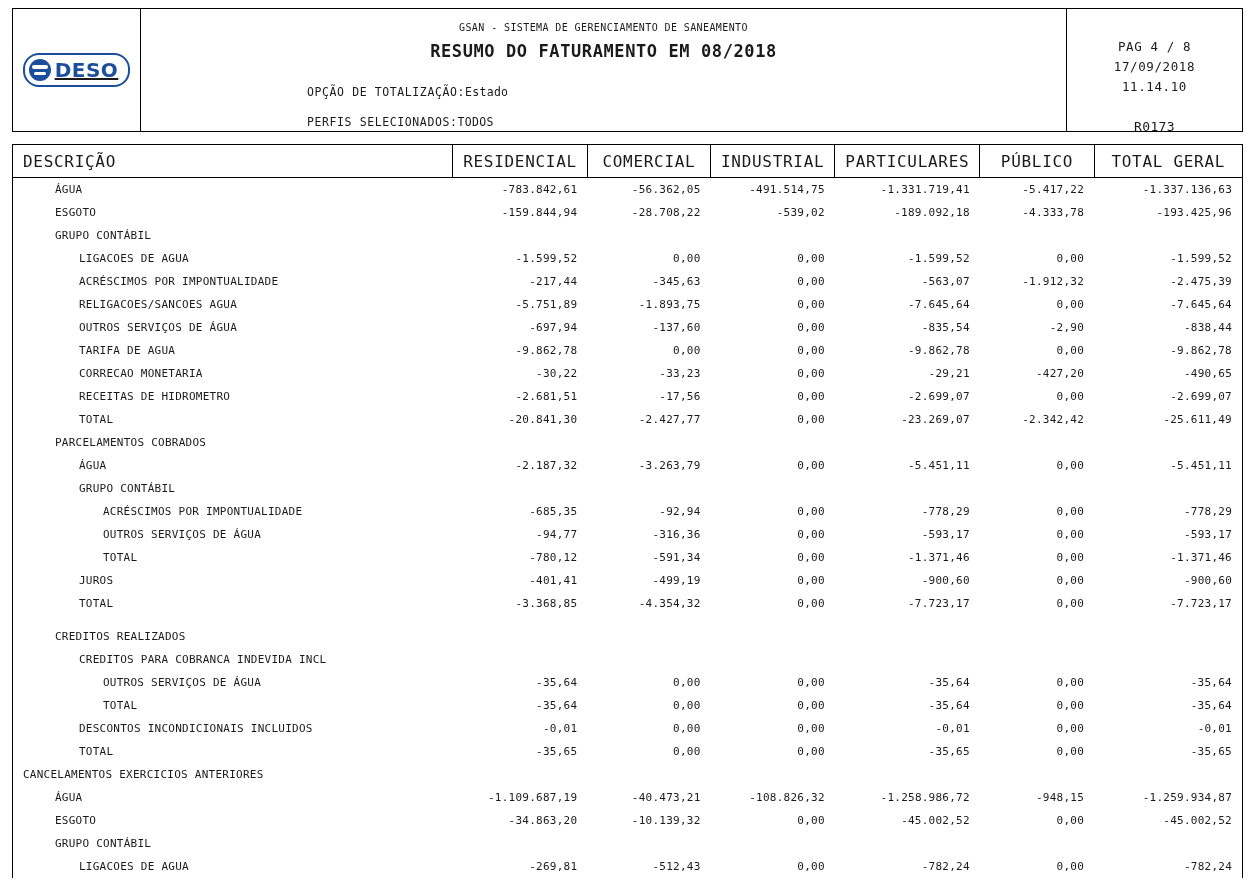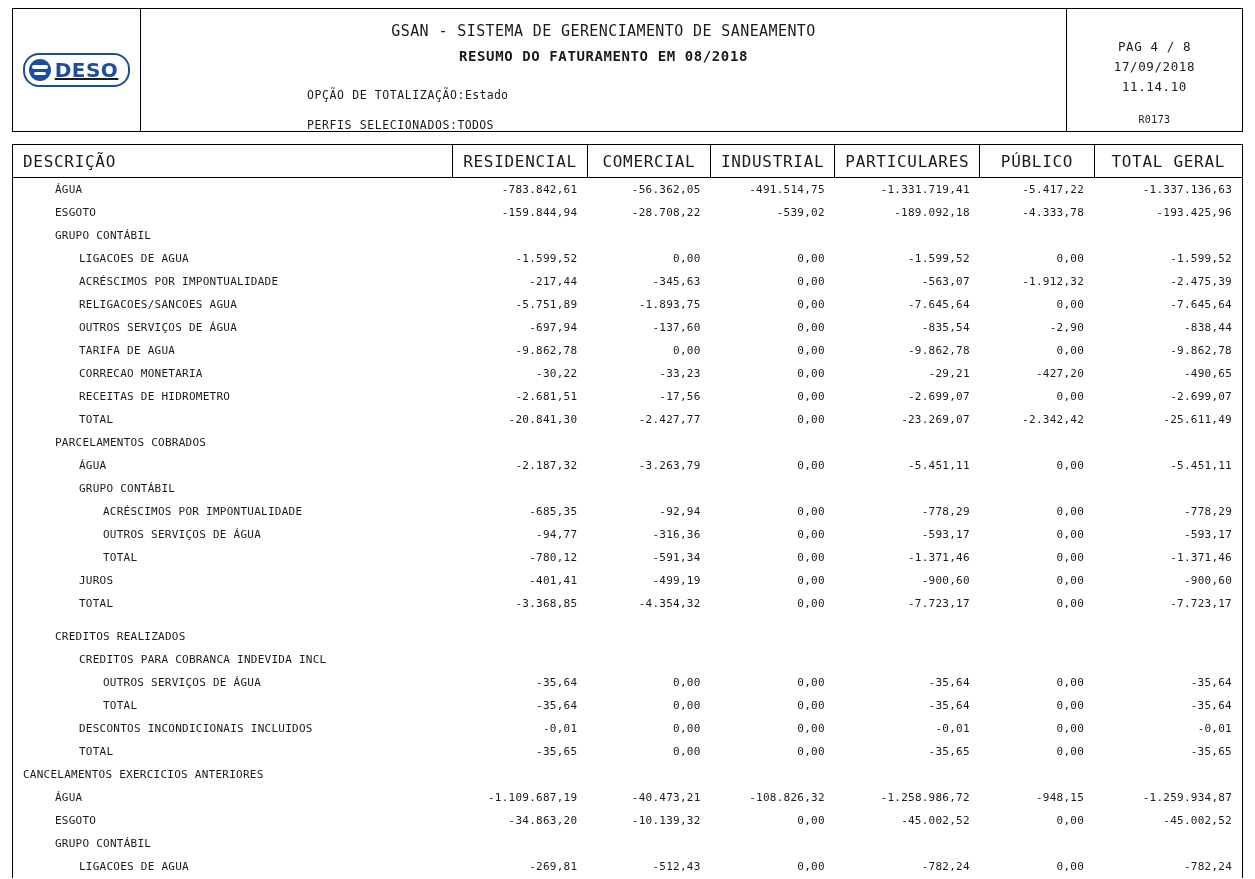--- a/index.html
+++ b/index.html
@@ -78,26 +78,26 @@
     color: #1b4f9c;
   }
   .header-center {
     flex: 1;
     position: relative;
     box-sizing: border-box;
     padding-top: 13px;
   }
   .hdr-sys {
     text-align: center;
-    font-size: 15px;
+    font-size: 10px;
     letter-spacing: 0.4px;
   }
   .hdr-title {
     text-align: center;
-    font-size: 14px;
+    font-size: 17px;
     font-weight: bold;
     letter-spacing: 0.6px;
     margin-top: 8px;
   }
   .hdr-opts {
     margin-top: 16px;
     padding-left: 166px;
     font-size: 11.5px;
     line-height: 30px;
     letter-spacing: 0.3px;
@@ -108,23 +108,23 @@
     width: 176px;
     border-left: 1px solid #000;
     box-sizing: border-box;
     text-align: center;
     padding-top: 28px;
     font-size: 12.5px;
     letter-spacing: 0.6px;
     line-height: 20px;
   }
   .header-right .small {
-    font-size: 10px;
+    font-size: 13px;
     letter-spacing: 0.4px;
-    margin-top: 13px;
+    margin-top: 20px;
   }
 
   
   .table-wrap {
     margin-top: 12px;
     border: 1px solid #000;
     border-bottom: none;
     box-sizing: border-box;
   }
   table {

